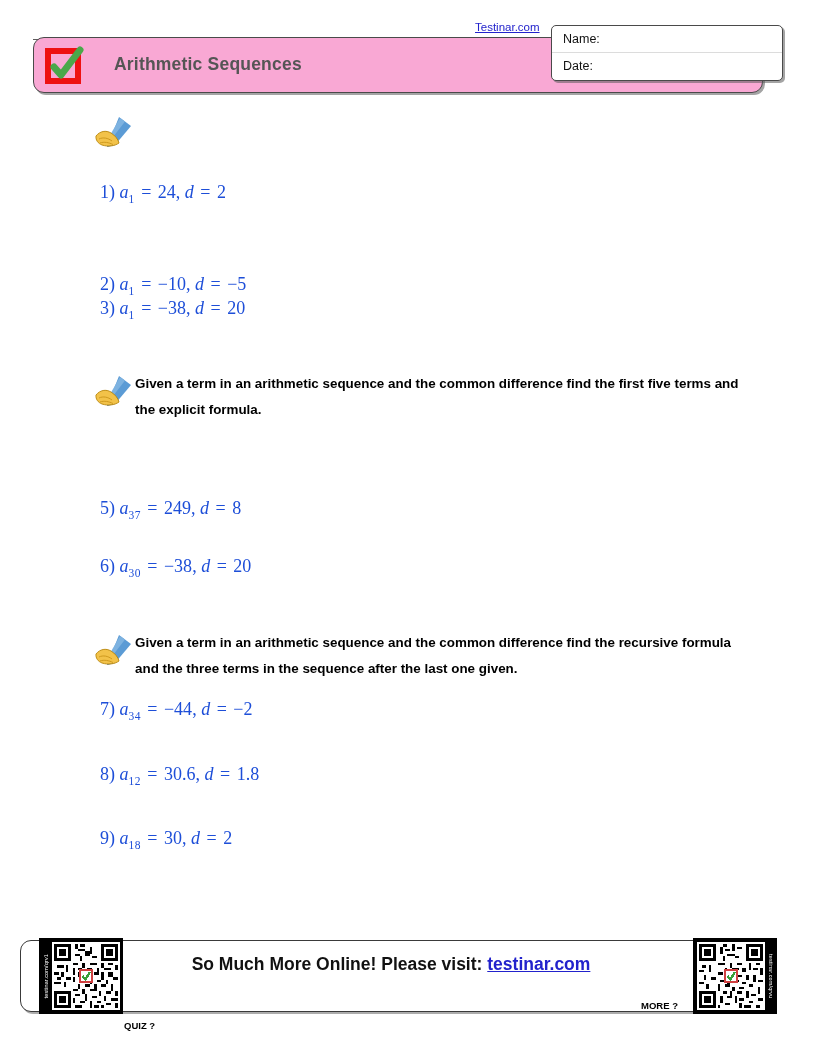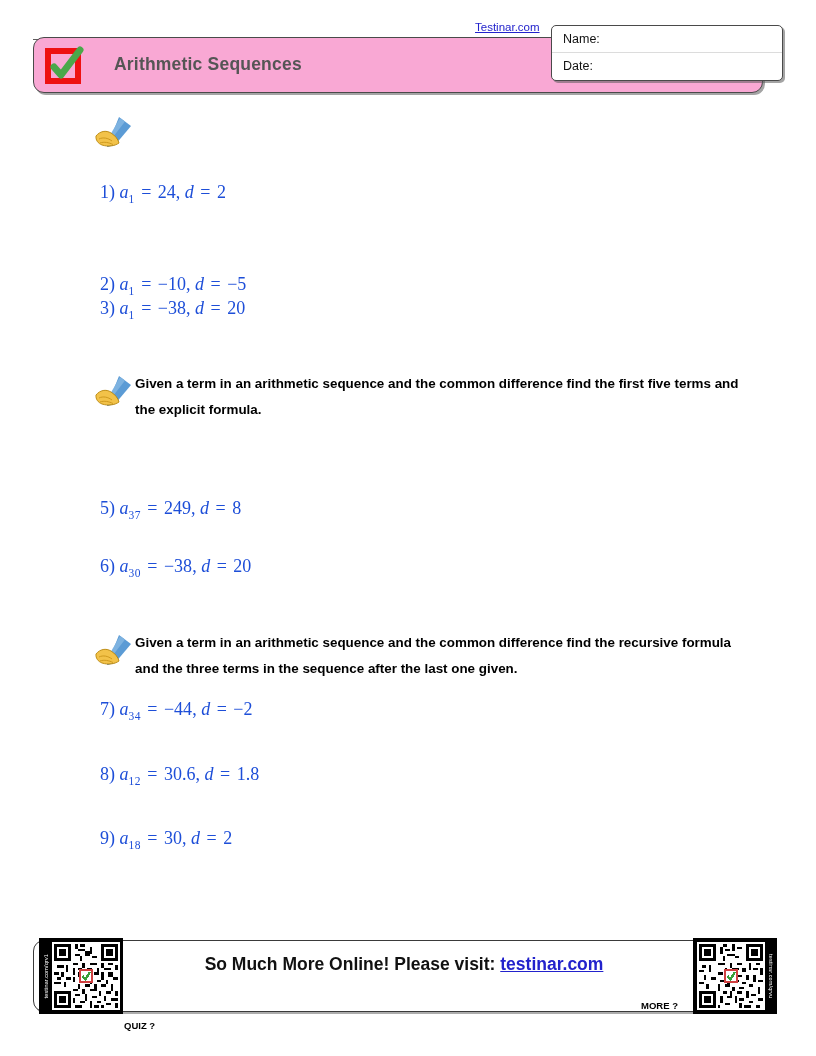--- a/index.html
+++ b/index.html
@@ -160,21 +160,21 @@
     font-size: 11.5px;
     vertical-align: sub;
     font-style: normal;
     letter-spacing: 0.4px;
   }
   .op { padding: 0 2px; }
 
   
   .footer-bar {
     position: absolute;
-    left: 33px;
+    left: 20px;
     top: 940px;
     width: 742px;
     height: 72px;
     box-sizing: border-box;
     border: 1.6px solid #3a3a3a;
     border-radius: 11px;
     background: #ffffff;
     box-shadow: 2px 2px 0 rgba(90,90,90,0.5);
   }
   .footer-text {

